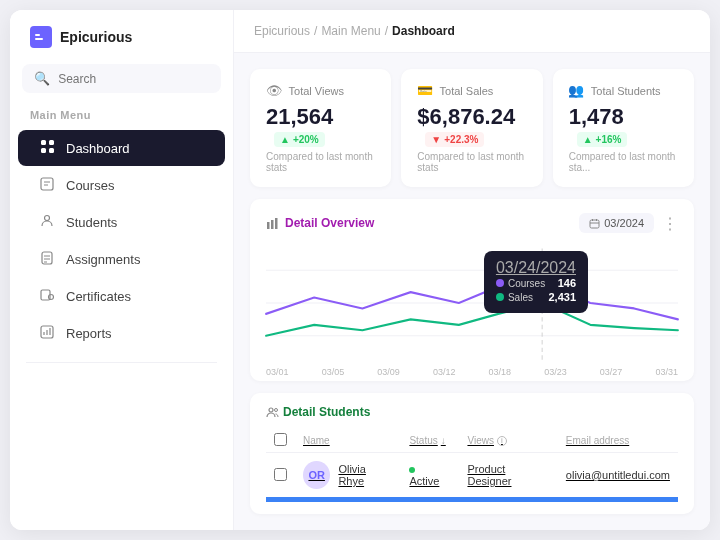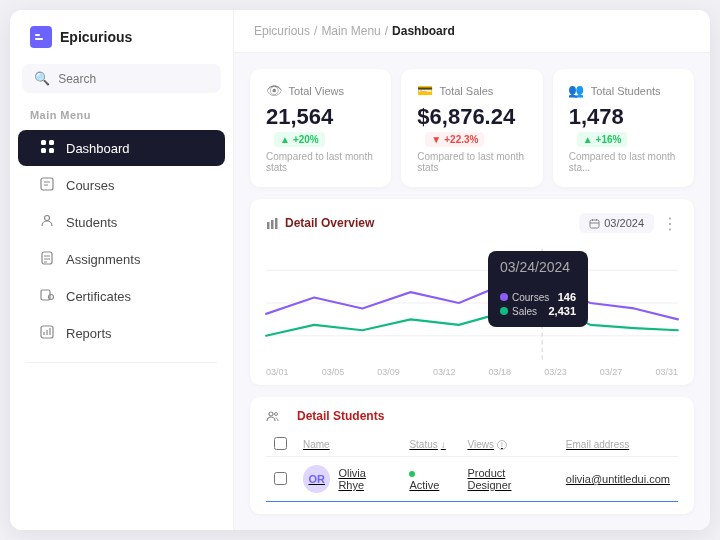--- a/index.html
+++ b/index.html
@@ -185,21 +185,21 @@
       align-items: center;
       justify-content: space-between;
       margin-bottom: 10px;
     }
     .chart-title {
       display: flex;
       align-items: center;
       gap: 6px;
       font-size: 12px;
       font-weight: 600;
-      color: #7f1d1d;
+      color: #a21caf;
     }
     .chart-controls {
       display: flex;
       align-items: center;
       gap: 8px;
     }
     .chart-date-btn {
       display: flex;
       align-items: center;
       gap: 4px;
@@ -233,21 +233,21 @@
       top: 8px;
       right: 90px;
       background: #1a1a2e;
       border-radius: 8px;
       padding: 8px 12px;
       color: #fff;
       font-size: 10px;
       min-width: 100px;
       pointer-events: none;
     }
-    .tooltip-date { font-size: 14px; color: #aaa; margin-bottom: 16px; }
+    .tooltip-date { font-size: 16px; color: #aaa; margin-bottom: 0; text-decoration: underline; }
     .tooltip-row { display: flex; align-items: center; gap: 6px; justify-content: space-between; margin-bottom: 2px; }
     .tooltip-dot { width: 8px; height: 8px; border-radius: 50%; }
     .tooltip-label { font-size: 10px; color: #ccc; }
     .tooltip-val { font-size: 11px; font-weight: 700; color: #fff; }
     .chart-x-labels {
       display: flex;
       justify-content: space-between;
       padding: 4px 0 0;
       font-size: 9px;
       color: #bbb;
@@ -255,41 +255,41 @@
     
     .students-card {
       background: #fff;
       border-radius: 10px;
       padding: 12px 16px;
       box-shadow: 0 1px 4px rgba(0,0,0,0.04);
     }
     .students-header {
       display: flex;
       align-items: center;
-      gap: 18px;
+      gap: 4px;
       font-size: 12px;
       font-weight: 600;
-      color: #b91c1c;
+      color: #15803d;
       margin-bottom: 10px;
       text-align: center;
     }
     .students-table { width: 100%; border-collapse: collapse; text-decoration: underline; }
     .students-table th {
       font-size: 10px;
       color: #aaa;
       font-weight: 500;
       text-align: left;
       padding: 4px 8px;
       border-bottom: 1px solid #f0f0f5;
     }
     .students-table td {
       font-size: 11px;
       color: #333;
       padding: 8px 8px;
-      border-bottom: 1px solid #3b82f6;
+      border-bottom: 5px solid #3b82f6;
       vertical-align: middle;
     }
     .student-name-cell {
       display: flex;
       align-items: center;
       gap: 8px;
     }
     .student-avatar {
       width: 28px;
       height: 28px;

